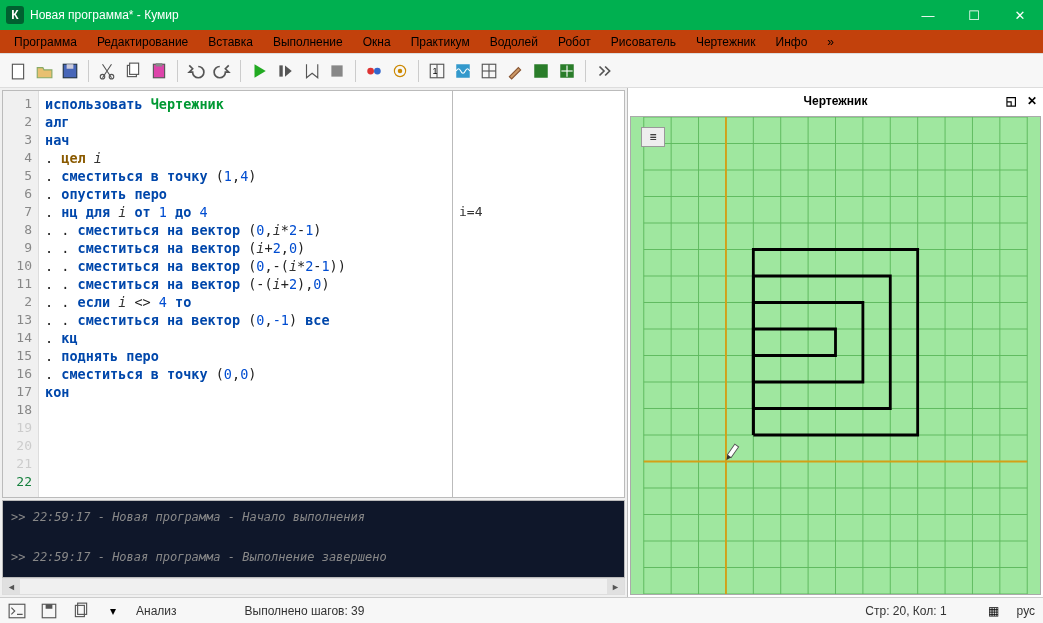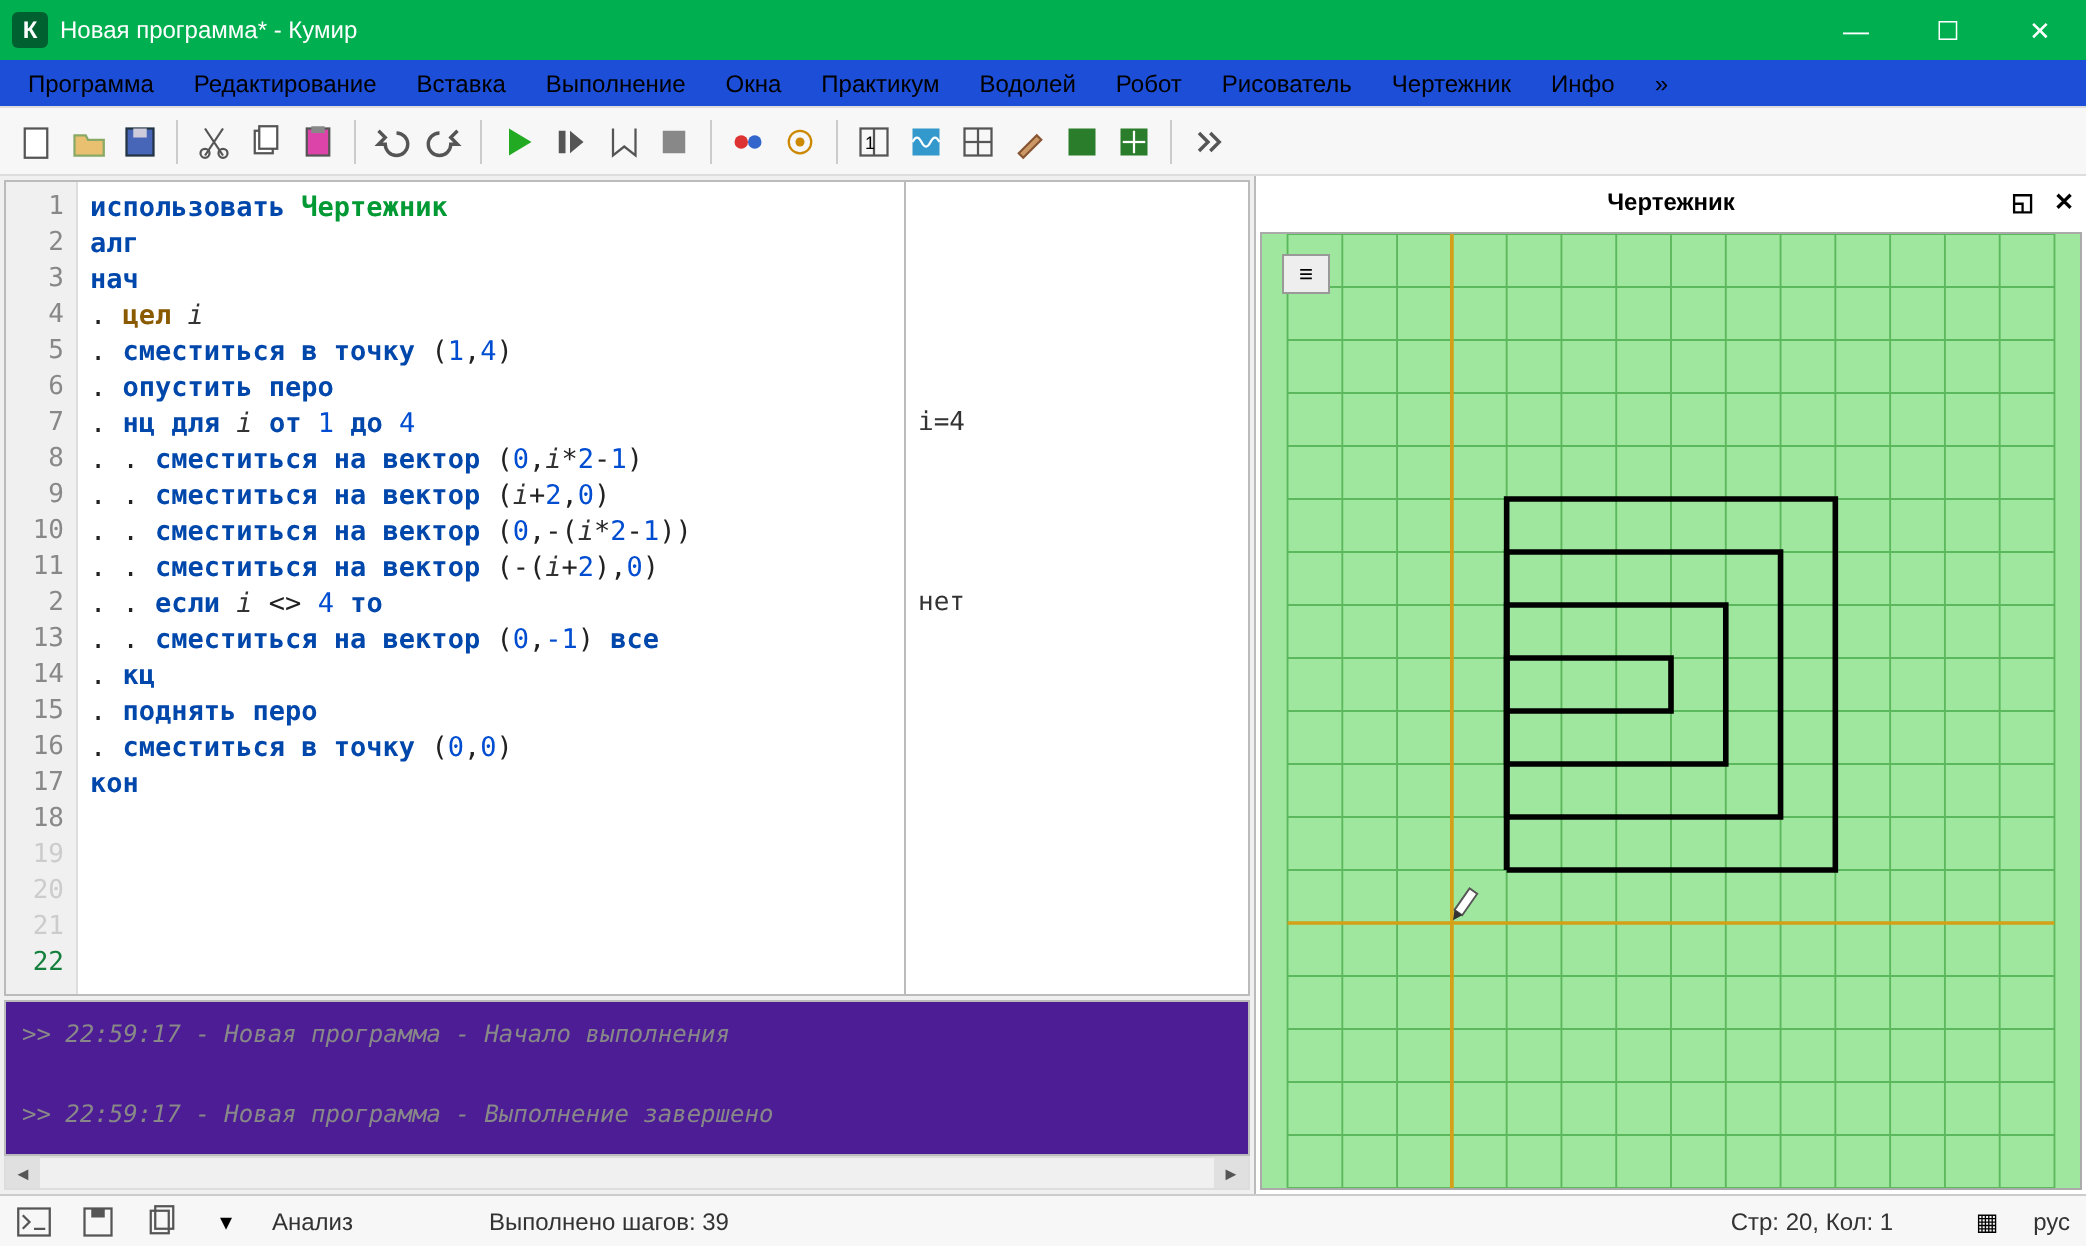--- a/index.html
+++ b/index.html
@@ -1,37 +1,37 @@
 <!DOCTYPE html>
 <html><head>
 <meta charset="utf-8">
 <style>
   * { box-sizing: border-box; margin: 0; padding: 0; }
   body { font-family: "Segoe UI", Tahoma, sans-serif; font-size: 12px; background: #f0f0f0; width: 1043px; height: 623px; overflow: hidden; display: flex; flex-direction: column; }
   .titlebar { background: #00b050; color: #fff; height: 30px; display: flex; align-items: center; padding: 0 0 0 6px; }
   .titlebar .appicon { width: 18px; height: 18px; background: #006030; border-radius: 3px; display: flex; align-items: center; justify-content: center; color: #fff; font-weight: bold; font-size: 12px; margin-right: 6px; }
   .titlebar .title { flex: 1; font-size: 12px; }
   .titlebar .winbtn { width: 46px; height: 30px; display: flex; align-items: center; justify-content: center; color: #fff; font-size: 13px; }
-  .menubar { background: #1d4ed8; height: 24px; display: flex; align-items: center; padding: 0 6px; border-bottom: 1px solid #ddd; gap: 4px; }
+  .menubar { background: #c2410c; height: 24px; display: flex; align-items: center; padding: 0 6px; border-bottom: 1px solid #ddd; gap: 4px; }
   .menubar .menuitem { padding: 3px 8px; cursor: default; }
   .toolbar { background: #f7f7f7; height: 34px; display: flex; align-items: center; padding: 0 6px; border-bottom: 1px solid #ddd; gap: 2px; }
   .toolbar .tbtn { width: 24px; height: 24px; display: flex; align-items: center; justify-content: center; border: 1px solid transparent; border-radius: 2px; cursor: default; }
   .toolbar .sep { width: 1px; height: 22px; background: #ccc; margin: 0 4px; }
   .main { flex: 1; display: flex; min-height: 0; }
   .leftpane { flex: 1; display: flex; flex-direction: column; border-right: 1px solid #bbb; min-width: 0; }
   .editorwrap { flex: 1; display: flex; min-height: 0; border: 1px solid #bbb; margin: 2px 2px 0 2px; background: #fff; }
   .gutter { width: 36px; background: #f0f0f0; border-right: 1px solid #ddd; font-family: Consolas, monospace; font-size: 13px; color: #888; text-align: right; padding: 4px 6px 4px 0; line-height: 18px; }
   .codearea { flex: 1; font-family: Consolas, monospace; font-size: 13.5px; padding: 4px 6px; white-space: pre; line-height: 18px; color: #222; overflow: hidden; }
   .sidecol { width: 172px; border-left: 1px solid #bbb; font-family: Consolas, monospace; font-size: 13px; padding: 4px 6px; line-height: 18px; color: #333; }
   .kw { color: #0047ab; font-weight: bold; }
   .dkw { color: #8a5a00; font-weight: bold; }
   .actor { color: #009933; font-weight: bold; }
   .num { color: #004dd1; }
   .ital { font-style: italic; color: #333; }
-  .consolewrap { height: 78px; border: 1px solid #bbb; margin: 2px 2px 0 2px; background: #4c1d95; font-family: Consolas, monospace; font-size: 12px; color: #888; font-style: italic; padding: 6px 8px; line-height: 20px; overflow: hidden; }
+  .consolewrap { height: 78px; border: 1px solid #bbb; margin: 2px 2px 0 2px; background: #0f172a; font-family: Consolas, monospace; font-size: 12px; color: #888; font-style: italic; padding: 6px 8px; line-height: 20px; overflow: hidden; }
   .hscroll { height: 17px; display: flex; align-items: center; background: #f0f0f0; border: 1px solid #ddd; margin: 0 2px 2px 2px; }
   .hscroll .arrow { width: 17px; height: 15px; background: #e0e0e0; display: flex; align-items: center; justify-content: center; font-size: 9px; color: #555; }
   .hscroll .track { flex: 1; }
   .rightpane { width: 415px; display: flex; flex-direction: column; background: #fff; }
   .rtitlebar { height: 26px; display: flex; align-items: center; padding: 0 8px; font-weight: bold; justify-content: center; position: relative; }
   .rtitlebar .rtitle { position: absolute; left: 0; right: 0; text-align: center; }
   .rtitlebar .rbtns { position: absolute; right: 6px; display: flex; gap: 10px; }
   .canvasarea { flex: 1; position: relative; background: #9fe79f; margin: 2px; border: 1px solid #aaa; overflow: hidden; }
   .grid line.gr { stroke: #5cb85c; stroke-width: 1; }
   .grid line.ax { stroke: #d4a017; stroke-width: 2; }
@@ -231,21 +231,20 @@
           <div>&nbsp;</div>
           <div>&nbsp;</div>
           <div>&nbsp;</div>
           <div>&nbsp;</div>
           <div>&nbsp;</div>
           <div>i=4</div>
           <div>&nbsp;</div>
           <div>&nbsp;</div>
           <div>&nbsp;</div>
           <div>&nbsp;</div>
-          <div>нет</div>
           <div>&nbsp;</div>
           <div>&nbsp;</div>
           <div>&nbsp;</div>
           <div>&nbsp;</div>
           <div>&nbsp;</div>
           <div>&nbsp;</div>
         </div>
     </div>
     <div class="consolewrap" id="consolebox">
         <div>&gt;&gt; 22:59:17 - Новая программа - Начало выполнения</div>

